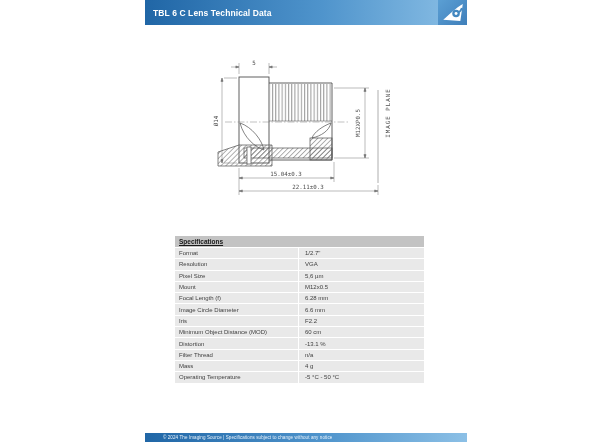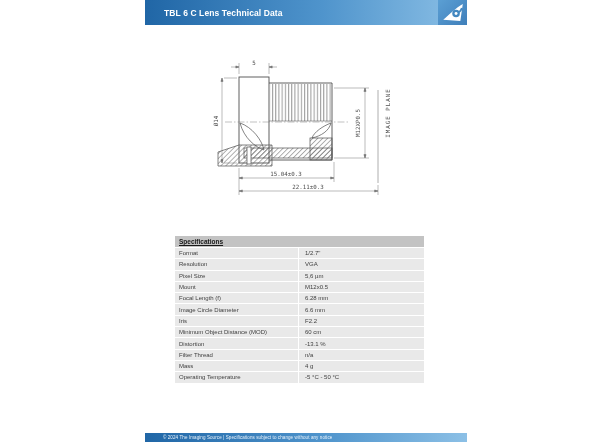--- a/index.html
+++ b/index.html
@@ -3,21 +3,21 @@
 <meta charset="utf-8">
 <style>
   html,body{margin:0;padding:0;background:#fff;}
   #page{position:relative;width:600px;height:444px;background:#fff;overflow:hidden;
         font-family:"Liberation Sans",sans-serif;}
 
   
   .bar{position:absolute;left:145px;width:322px;
        background:linear-gradient(90deg,var(--bar_start) 0%,var(--bar_mid) 55%,var(--bar_end) 100%);}
   #header-bar{top:0;height:25px;display:flex;align-items:center;}
-  #header-title{padding-left:19px;font-size:8.5px;font-weight:bold;color:#fff;letter-spacing:.1px;}
+  #header-title{padding-left:8px;font-size:8.5px;font-weight:bold;color:#fff;letter-spacing:.1px;}
   #logo-box{position:absolute;right:0;top:0;width:29px;height:25px;
             background:linear-gradient(135deg,var(--logo_bg_light),var(--logo_bg_dark));
             display:flex;align-items:center;justify-content:center;}
   #footer-bar{top:433px;height:9px;display:flex;align-items:center;}
   #footer-text{padding-left:18px;font-size:4.5px;color:#eaf3fb;white-space:nowrap;letter-spacing:.1px;}
 
   
   #spec-table{position:absolute;left:175px;top:236px;width:249px;}
   #spec-header{height:11px;line-height:11px;background:var(--table_header_bg);
                font-size:6.5px;font-weight:bold;color:#191919;padding-left:4px;

